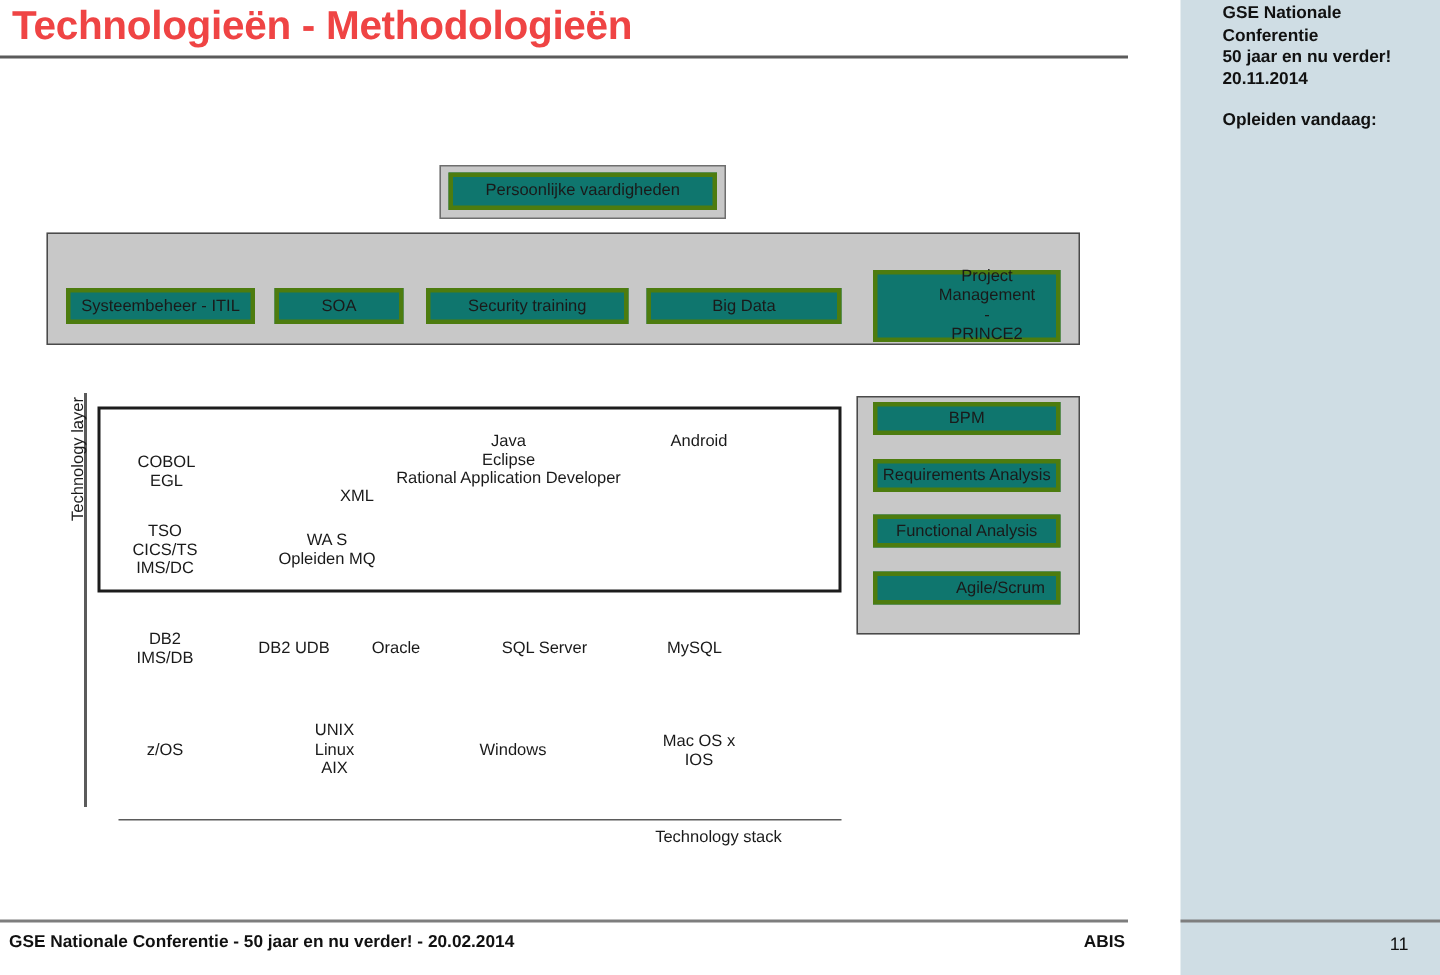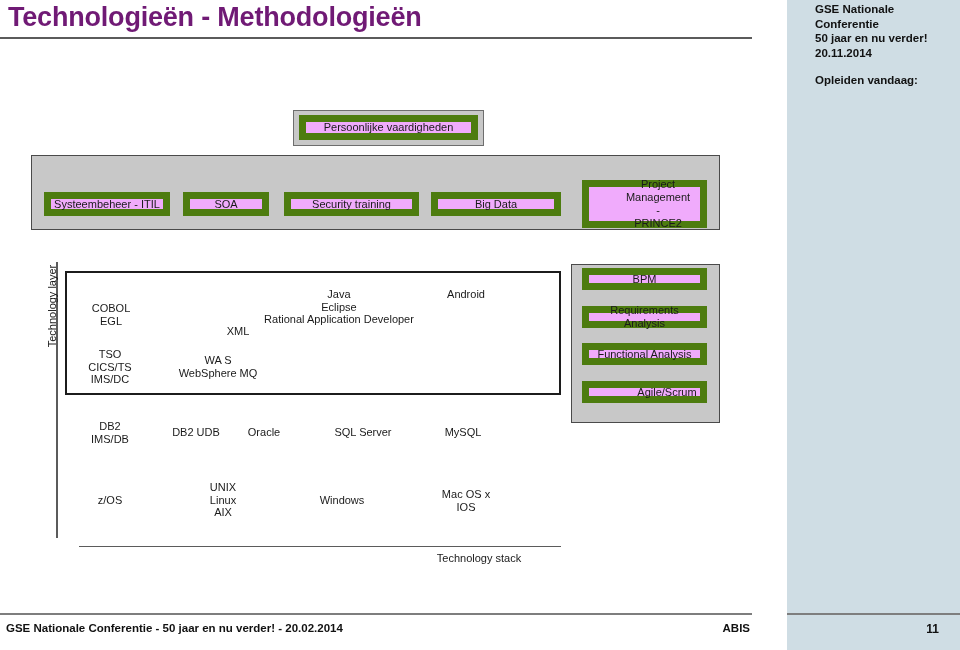--- a/index.html
+++ b/index.html
@@ -16,21 +16,21 @@
     color: #1a1a1a;
   }
 
   
   #slide-title {
     position: absolute;
     left: 8px;
     top: 2px;
     font-size: 27px;
     font-weight: bold;
-    color: #701a75;
+    color: #ef4444;
     letter-spacing: -0.2px;
     white-space: nowrap;
   }
   #title-rule {
     position: absolute;
     left: 0px;
     top: 37px;
     width: 752px;
     height: 2px;
     background: #5b5b5b;
@@ -66,21 +66,21 @@
     height: 2px;
     background: #7e7e7e;
   }
   #page-number {
     position: absolute;
     left: 787px;
     top: 622px;
     width: 152px;
     text-align: right;
     font-size: 12px;
-    font-weight: bold;
+    font-weight: normal;
     color: #111111;
   }
 
   
   #footer-rule {
     position: absolute;
     left: 0px;
     top: 613px;
     width: 752px;
     height: 2px;
@@ -108,22 +108,22 @@
 
   
   .gbox {
     position: absolute;
     background: #c8c8c8;
     border: 1px solid #6e6e6e;
     box-sizing: border-box;
   }
   .gbox-inner {
     position: absolute;
-    background: #f0abfc;
-    border: 7px solid #4d7c0f;
+    background: #0f766e;
+    border: 3px solid #4d7c0f;
     box-sizing: border-box;
     display: flex;
     align-items: center;
     justify-content: center;
     text-align: center;
     font-size: 11px;
     line-height: 13px;
     color: #1a1a1a;
   }
   .panel-band {
@@ -257,21 +257,21 @@
 EGL</div>
 <div class="dtxt anchor" style="left:238px; top:325px;">XML</div>
 <div class="dtxt anchor" style="left:339px; top:288px;">Java
 Eclipse
 Rational Application Developer</div>
 <div class="dtxt anchor" style="left:466px; top:288px;">Android</div>
 <div class="dtxt anchor" style="left:110px; top:348px;">TSO
 CICS/TS
 IMS/DC</div>
 <div class="dtxt anchor" style="left:218px; top:354px;">WA S
-WebSphere MQ</div>
+Opleiden MQ</div>
 
 <div class="dtxt anchor" style="left:110px; top:420px;">DB2
 IMS/DB</div>
 <div class="dtxt anchor" style="left:196px; top:426px;">DB2 UDB</div>
 <div class="dtxt anchor" style="left:264px; top:426px;">Oracle</div>
 <div class="dtxt anchor" style="left:363px; top:426px;">SQL Server</div>
 <div class="dtxt anchor" style="left:463px; top:426px;">MySQL</div>
 
 <div class="dtxt anchor" style="left:110px; top:494px;">z/OS</div>
 <div class="dtxt anchor" style="left:223px; top:481px;">UNIX

